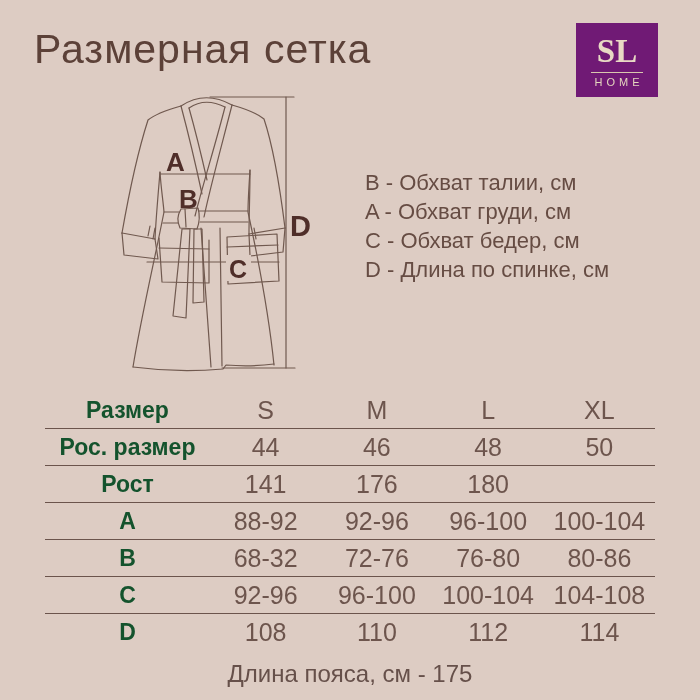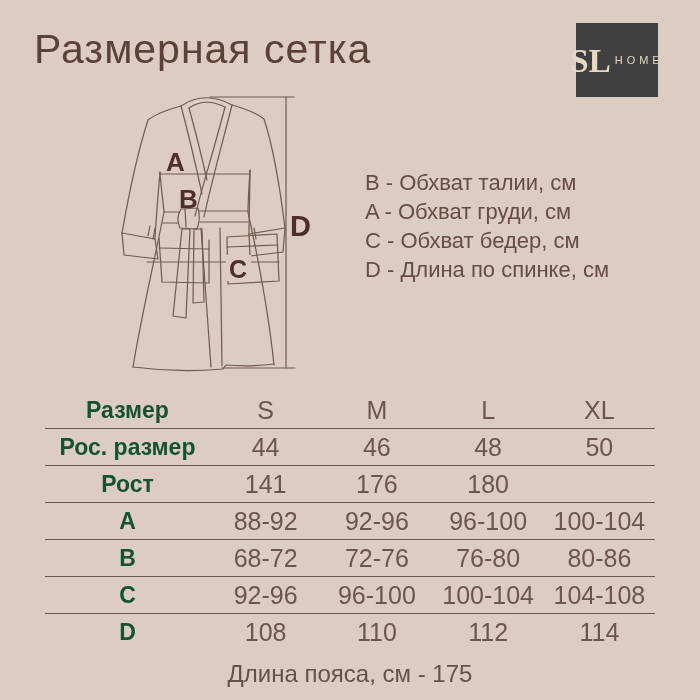--- a/index.html
+++ b/index.html
@@ -8,21 +8,21 @@
     background:#ddccc3;
     font-family:"Liberation Sans","DejaVu Sans",sans-serif;
     color:#5c4138;
   }
   .page-title{
     position:absolute;left:34px;top:26px;
     font-size:41px;font-weight:300;letter-spacing:1px;color:#5c4138;
   }
   .logo{
     position:absolute;left:576px;top:23px;width:82px;height:74px;
-    background:#404040;display:flex;
+    background:#701a75;display:flex;flex-direction:column;
     align-items:center;justify-content:center;
   }
   .logo-sl{
     font-family:"Liberation Serif","DejaVu Serif",serif;
     font-size:33px;font-weight:700;color:#e8d9c4;line-height:1;margin-top:2px;
   }
   .logo-rule{width:52px;height:1px;background:#d9c7ae;margin:4px 0 4px;}
   .logo-home{
     font-size:11px;letter-spacing:4px;color:#e5d6bf;line-height:1;
     padding-left:4px; 
@@ -144,21 +144,21 @@
   </div>
   <div class="t-row ruled">
     <div class="t-label">A</div>
     <div class="t-val">88-92</div>
     <div class="t-val">92-96</div>
     <div class="t-val">96-100</div>
     <div class="t-val">100-104</div>
   </div>
   <div class="t-row ruled">
     <div class="t-label">B</div>
-    <div class="t-val">68-72</div>
+    <div class="t-val">68-32</div>
     <div class="t-val">72-76</div>
     <div class="t-val">76-80</div>
     <div class="t-val">80-86</div>
   </div>
   <div class="t-row ruled">
     <div class="t-label">C</div>
     <div class="t-val">92-96</div>
     <div class="t-val">96-100</div>
     <div class="t-val">100-104</div>
     <div class="t-val">104-108</div>

